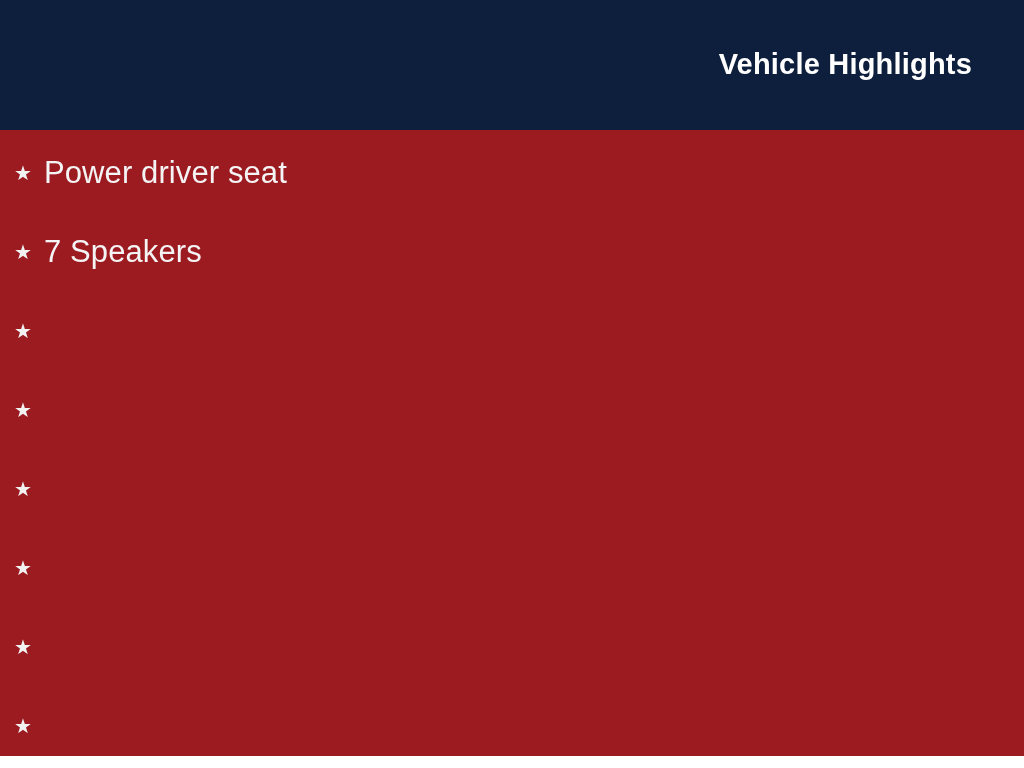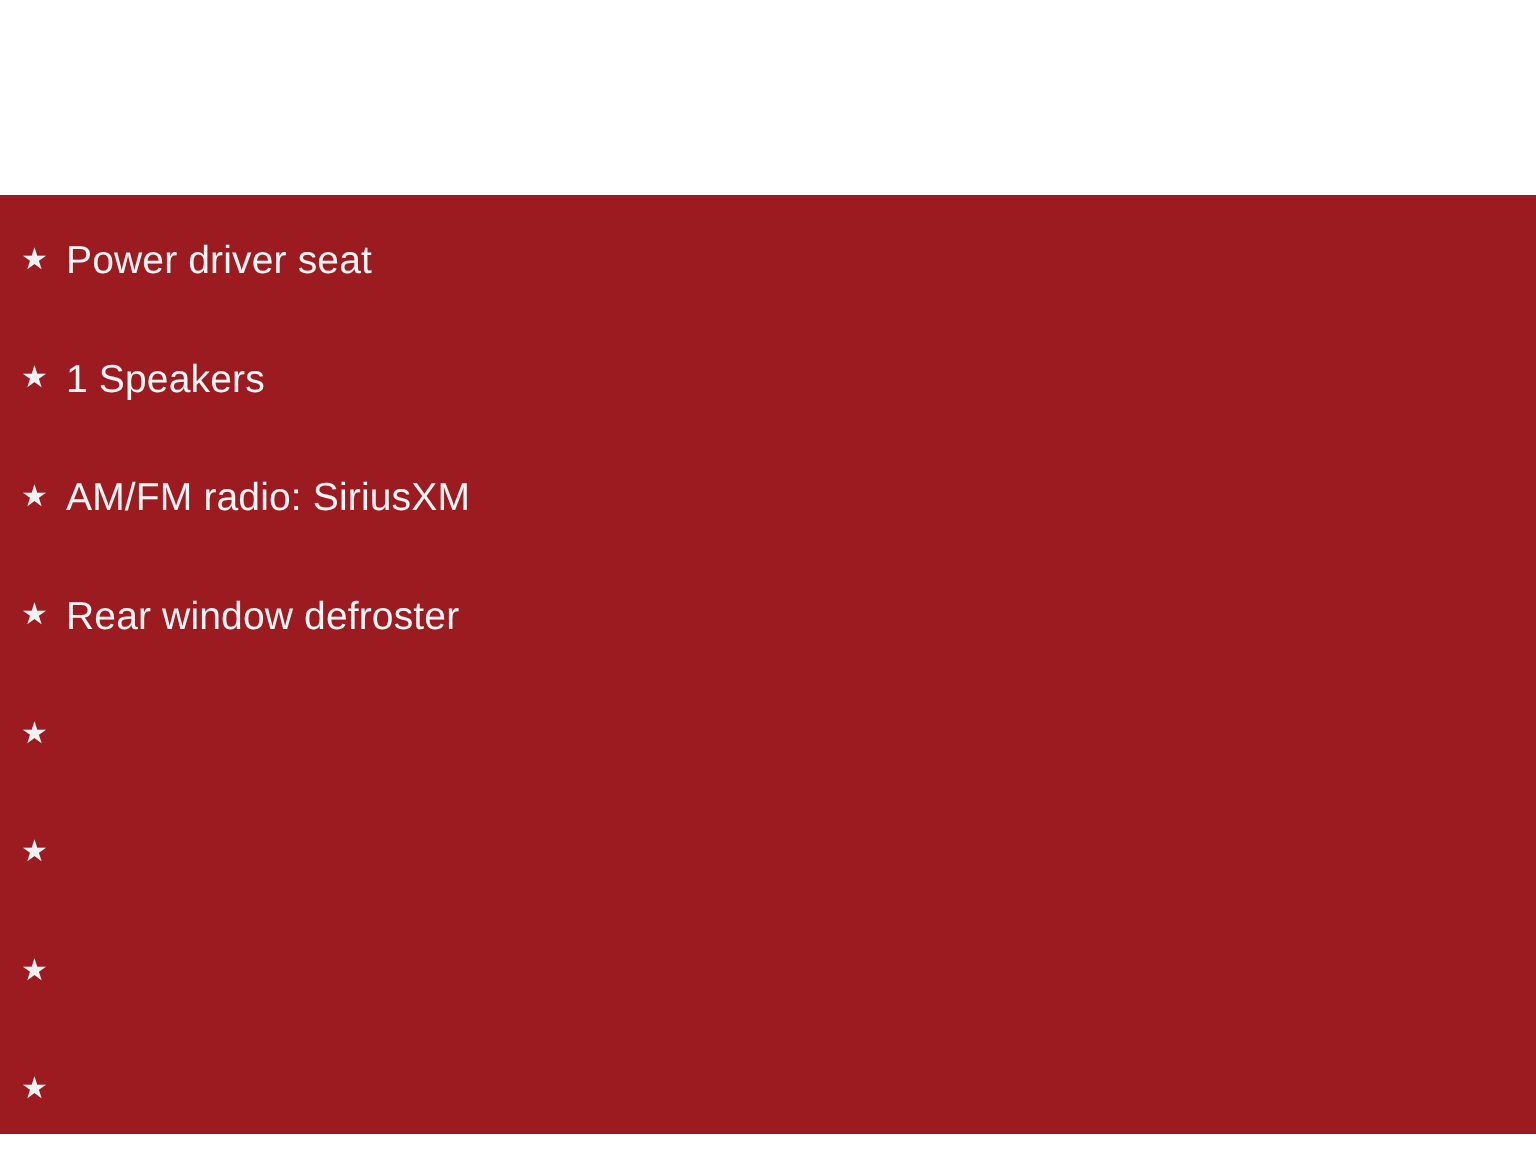--- a/index.html
+++ b/index.html
@@ -66,62 +66,63 @@
   .bullet-marker {
     color: #f2f2f2;
     font-size: 20px;
     line-height: 34px;
     width: 30px;
     flex: 0 0 30px;
     text-align: left;
   }
   .bullet-text {
     color: #f4f4f4;
-    font-size: 26px;
+    font-size: 31px;
     line-height: 34px;
     font-weight: normal;
     letter-spacing: 0.1px;
     white-space: nowrap;
   }
   .footer-band {
     position: absolute;
     left: 0;
     top: 756px;
     width: 1024px;
     height: 12px;
     background: #ffffff;
   }
 </style>
 </head>
 <body>
 
 <div class="slide">
 
+  <div class="header-band">
+    <div class="header-title">Vehicle Highlights</div>
+  </div>
 
   <div class="body-band">
     <ul class="bullet-list">
 
       <li class="bullet-item">
         <span class="bullet-marker">★</span>
         <span class="bullet-text">Power driver seat</span>
       </li>
 
       <li class="bullet-item">
         <span class="bullet-marker">★</span>
-        <span class="bullet-text">1 Speakers</span>
+        <span class="bullet-text">7 Speakers</span>
       </li>
 
       <li class="bullet-item">
         <span class="bullet-marker">★</span>
-        <span class="bullet-text">AM/FM radio: SiriusXM</span>
       </li>
 
       <li class="bullet-item">
         <span class="bullet-marker">★</span>
-        <span class="bullet-text">Rear window defroster</span>
       </li>
 
       <li class="bullet-item">
         <span class="bullet-marker">★</span>
       </li>
 
       <li class="bullet-item">
         <span class="bullet-marker">★</span>
       </li>
 

